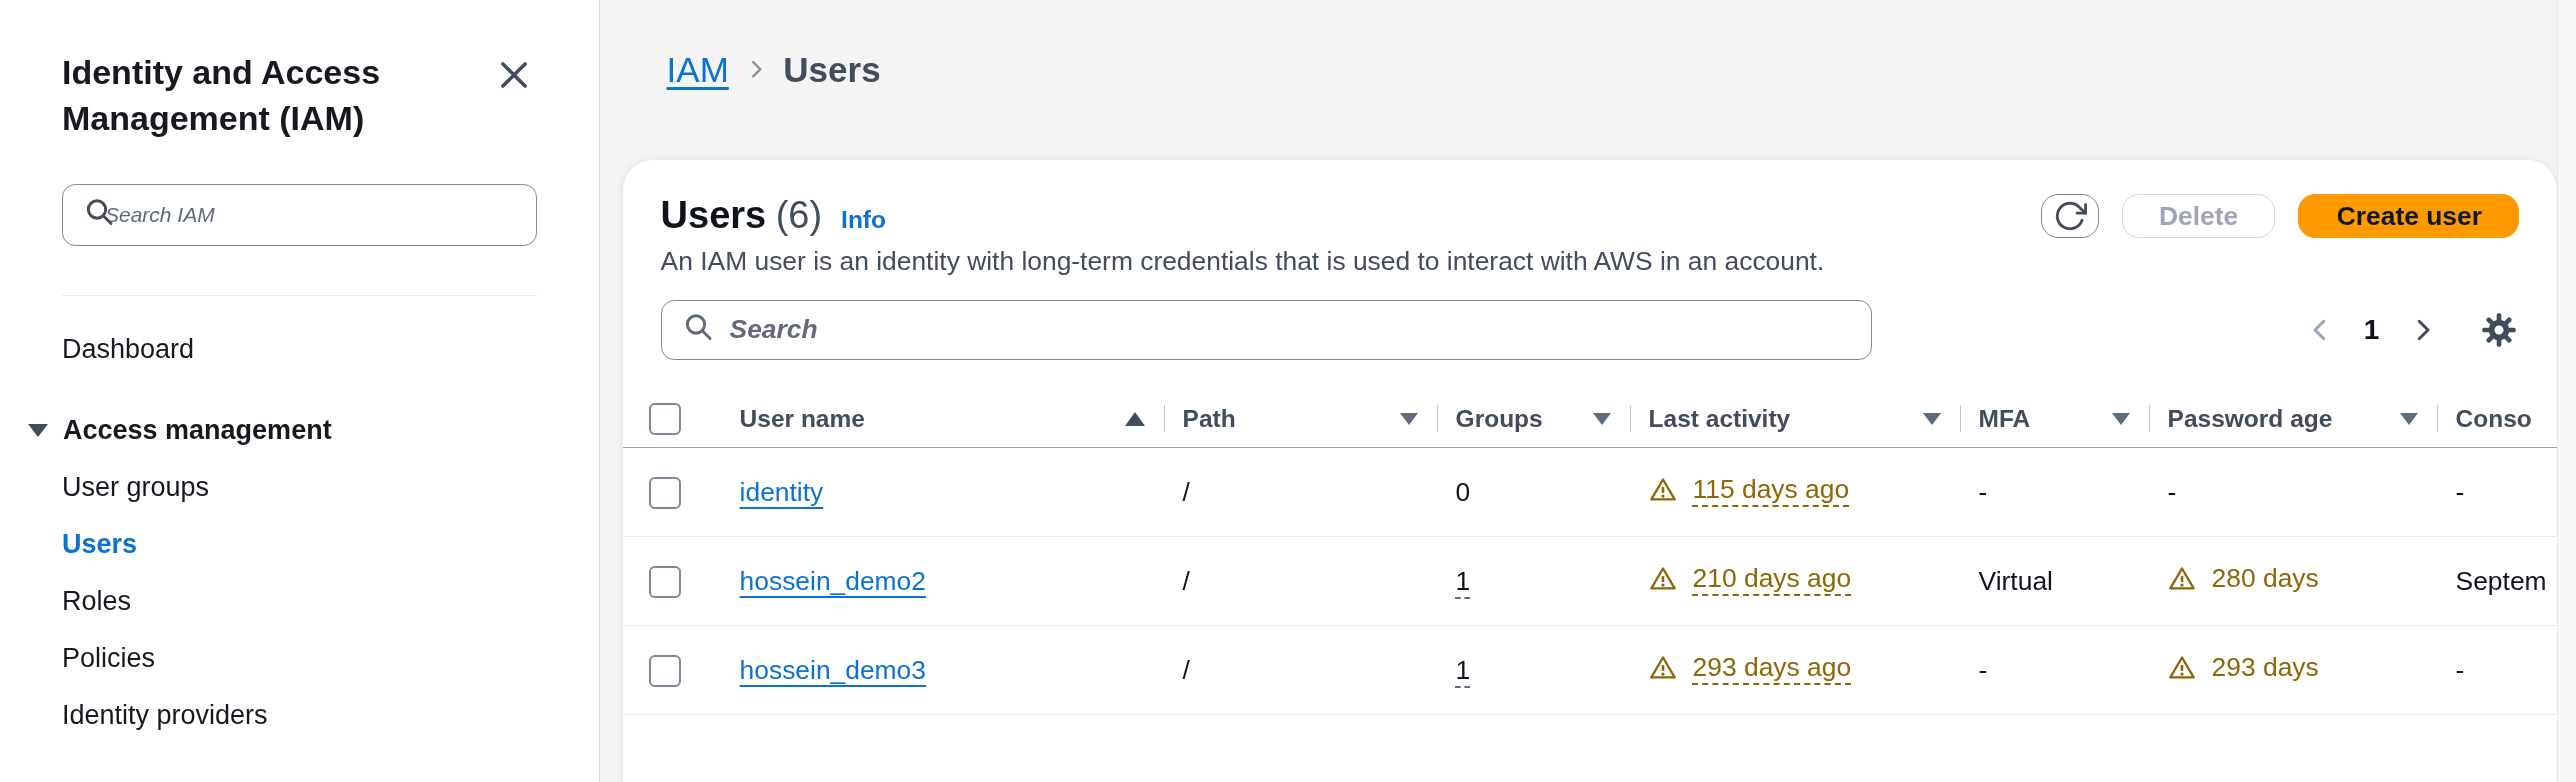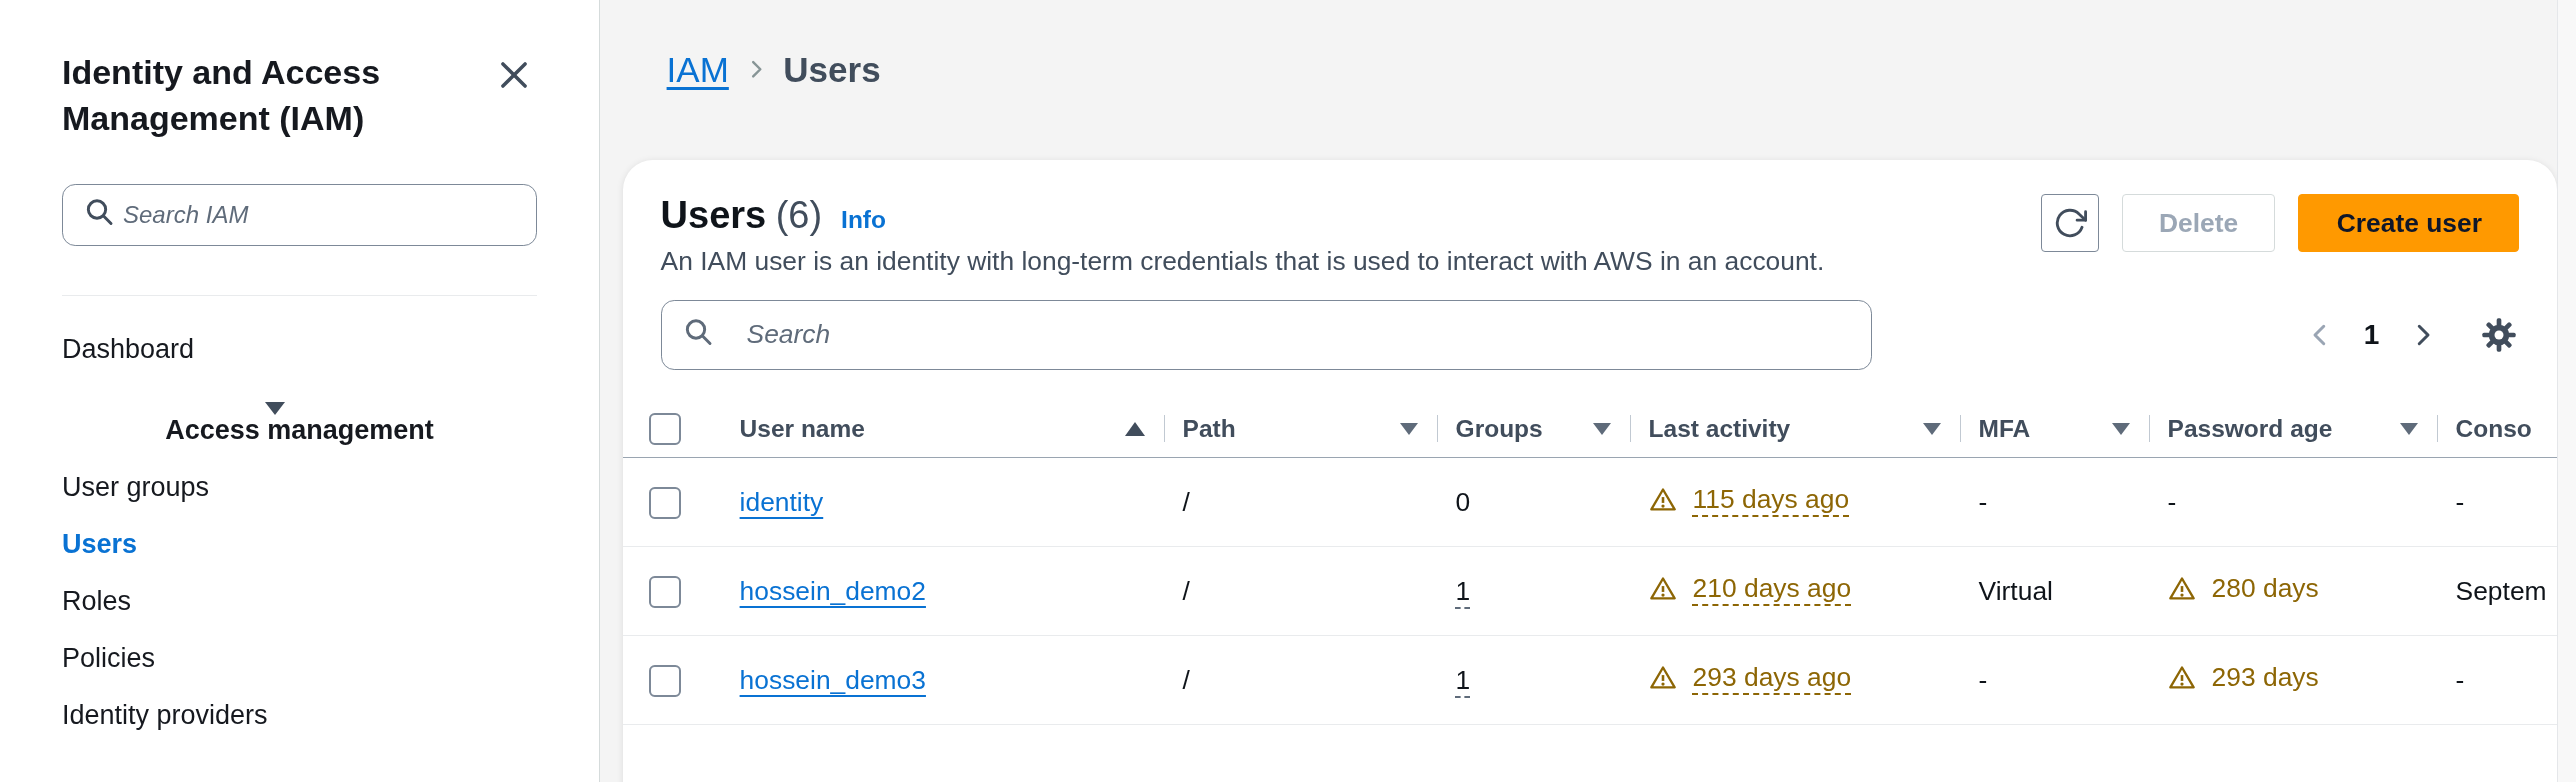--- a/index.html
+++ b/index.html
@@ -21,28 +21,28 @@
     position:relative;
   }
   .sidebar-head { display:flex; justify-content:space-between; align-items:flex-start;margin-top:12px; }
   .sidebar-title { font-size:34px; font-weight:700; line-height:1.34; color:#16191f; max-width:405px; }
   .close-btn { background:none; border:none; cursor:pointer; padding:3.8px; margin-top:1.9px; }
   .search-wrap { position:relative; margin-top:43px; }
   .search-wrap .mag { position:absolute; left:21px; top:50%; transform:translateY(-50%); }
   .search-input {
     width:100%; height:62px;
     border:1.9px solid #7d8998; border-radius:13.2px;
-    font-size:24px; font-family:inherit;
-    padding:0 19px 0 60px; background:#fff; color:#0f141a;
+    font-size:21px; font-family:inherit;
+    padding:0 19px 0 42px; background:#fff; color:#0f141a;
   }
   .search-input::placeholder { font-style:italic; color:#5f6b7a; }
   .sidebar-divider { border:none; border-top:1.9px solid #e9ebed; margin-top:49px; }
   .nav { margin-top:24.5px; }
   .nav-item { height:57px; display:flex; align-items:center; font-size:27px; color:#16191f; cursor:pointer; }
-  .nav-section { margin-top:24.5px; font-weight:700;flex-direction:column; }
+  .nav-section { margin-top:24.5px; font-weight:700; }
   .nav-section .tri-down { margin-left:-34px; margin-right:15px; }
   .nav-sub { }
   .nav-item.active { color:#0972d3; font-weight:700; }
   .tri-down { width:0; height:0; border-left:10.4px solid transparent; border-right:10.4px solid transparent; border-top:13.2px solid #414d5c; display:inline-block; }
 
   
   .main { flex:1; padding:49px 19px 0 22.6px; position:relative; min-width:0; }
   .breadcrumb { display:flex; align-items:center; height:41px; font-size:35px;margin-left:44px; }
   .breadcrumb a { color:#0972d3; text-decoration:underline; text-underline-offset:4.7px; cursor:pointer; }
   .crumb-sep { margin:0 15px; display:flex; align-items:center; }
@@ -57,33 +57,33 @@
     padding-top:34px;
   }
   .card-head { display:flex; justify-content:space-between; align-items:flex-start; padding:0 38px; }
   .title-line { display:flex; align-items:baseline; }
   .card-title { font-size:38px; font-weight:700; color:#0f141a; }
   .card-count { font-size:38px; font-weight:400; color:#414d5c; margin-left:9.4px; }
   .info-link { font-size:24.5px; font-weight:700; color:#0972d3; margin-left:19px; cursor:pointer; text-decoration:none; }
   .card-desc { margin-top:9.4px; font-size:26.4px; color:#414d5c; }
 
   .actions { display:flex; align-items:center; gap:22.6px; }
-  .btn { height:58px; display:inline-flex; align-items:center; justify-content:center;
-         border-radius:4px; font-size:26.4px; font-weight:700; font-family:inherit;
+  .btn { height:44px; display:inline-flex; align-items:center; justify-content:center;
+         border-radius:17px; font-size:26.4px; font-weight:700; font-family:inherit;
          padding:0 36px; border:1.9px solid transparent; cursor:pointer; background:#fff; }
   .btn-icon { width:58px; padding:0; border-color:#7d8998; }
   .btn-disabled { border-color:#d5dbdb; color:#9ba7b6; cursor:default; }
   .btn-primary { background:#ff9900; color:#0f172a; border-color:#ff9900;padding-left:38px; }
 
   .filter-row { display:flex; align-items:center; margin-top:22.6px; padding:0 38px; }
   .table-search { position:relative; flex:0 0 1211px; }
   .table-search .mag { position:absolute; left:21px; top:50%; transform:translateY(-50%); }
   .table-search input {
-    width:100%; height:70px; border:1.9px solid #7d8998; border-radius:13.2px;
-    font-size:26.4px; font-family:inherit; padding:0 19px 0 85px; color:#0f141a;
+    width:100%; height:60px; border:1.9px solid #7d8998; border-radius:13.2px;
+    font-size:26.4px; font-family:inherit; padding:0 19px 0 68px; color:#0f141a;font-weight:bold;
   }
   .table-search input::placeholder { font-style:italic; color:#5f6b7a; }
   .pagination { margin-left:auto; display:flex; align-items:center; gap:24.5px; }
   .page-btn { background:none; border:none; cursor:pointer; display:flex; align-items:center; padding:3.8px; }
   .page-num { font-size:28px; font-weight:700; color:#0f141a; }
   .gear-btn { background:none; border:none; cursor:pointer; margin-left:13.2px; display:flex; align-items:center; }
 
   
   table { width:100%; border-collapse:collapse; margin-top:30px; table-layout:fixed; }
   th { height:58px; text-align:left; font-size:24.5px; font-weight:700; color:#414d5c;

